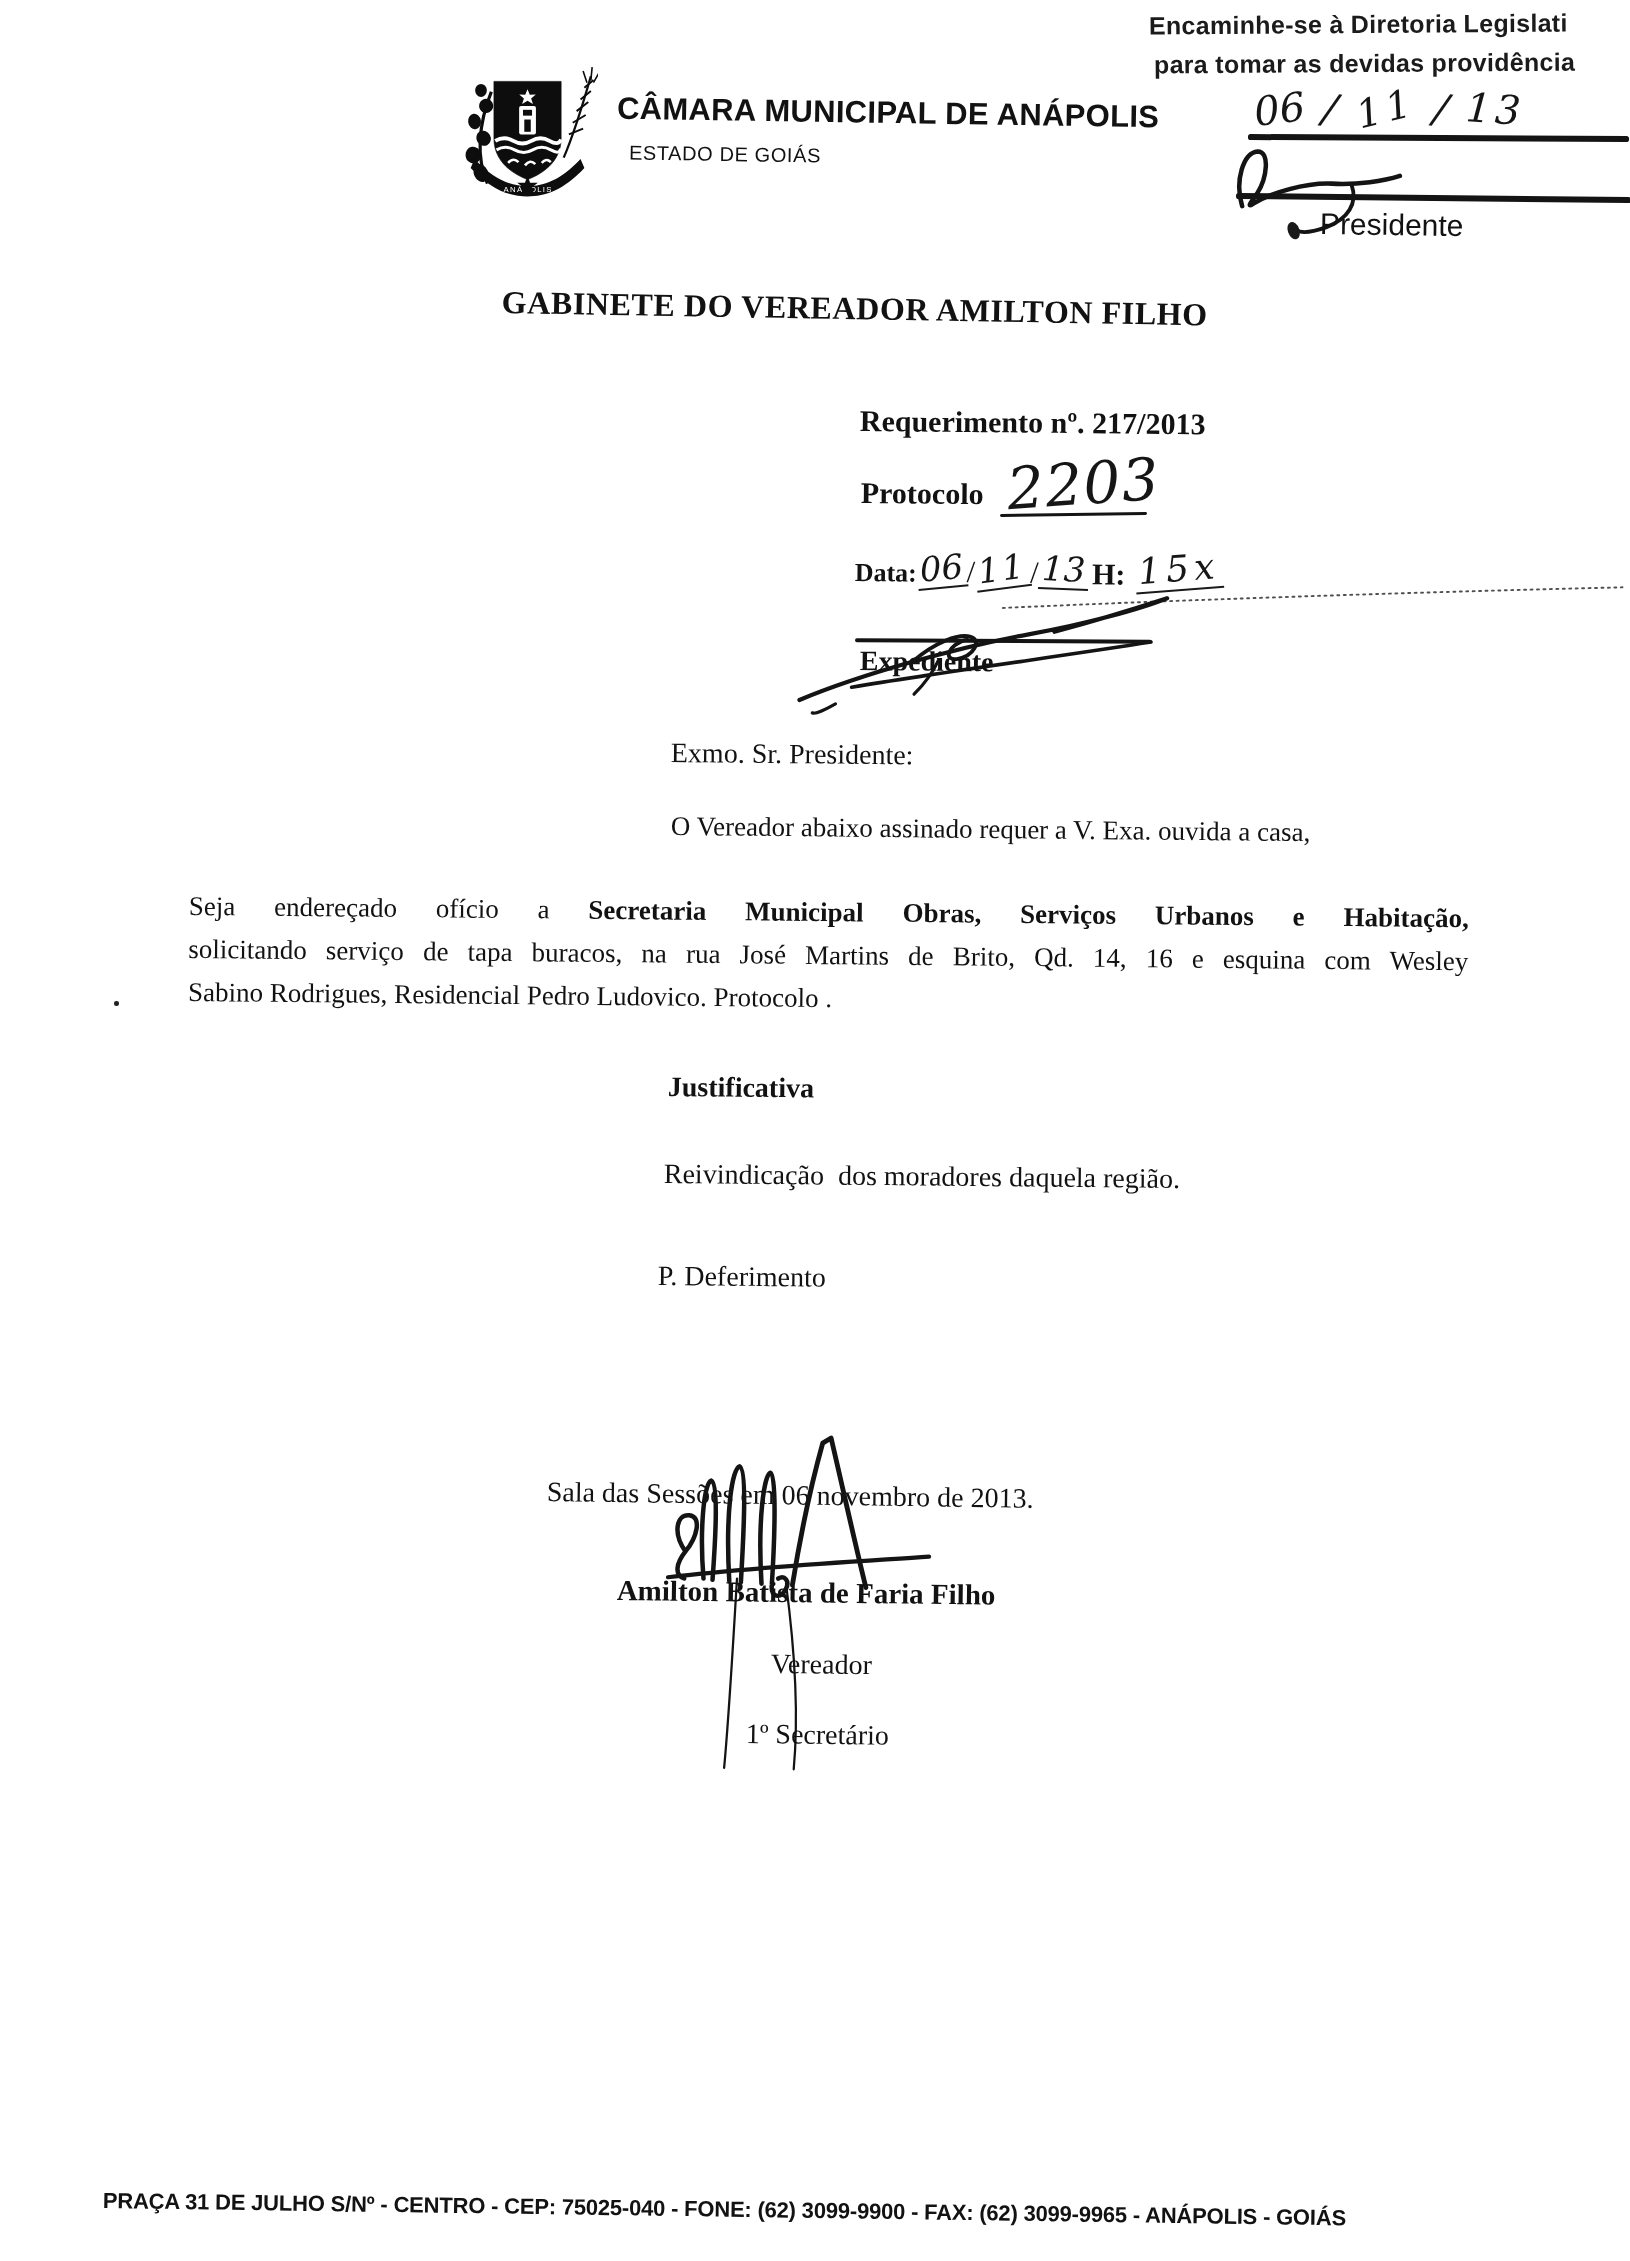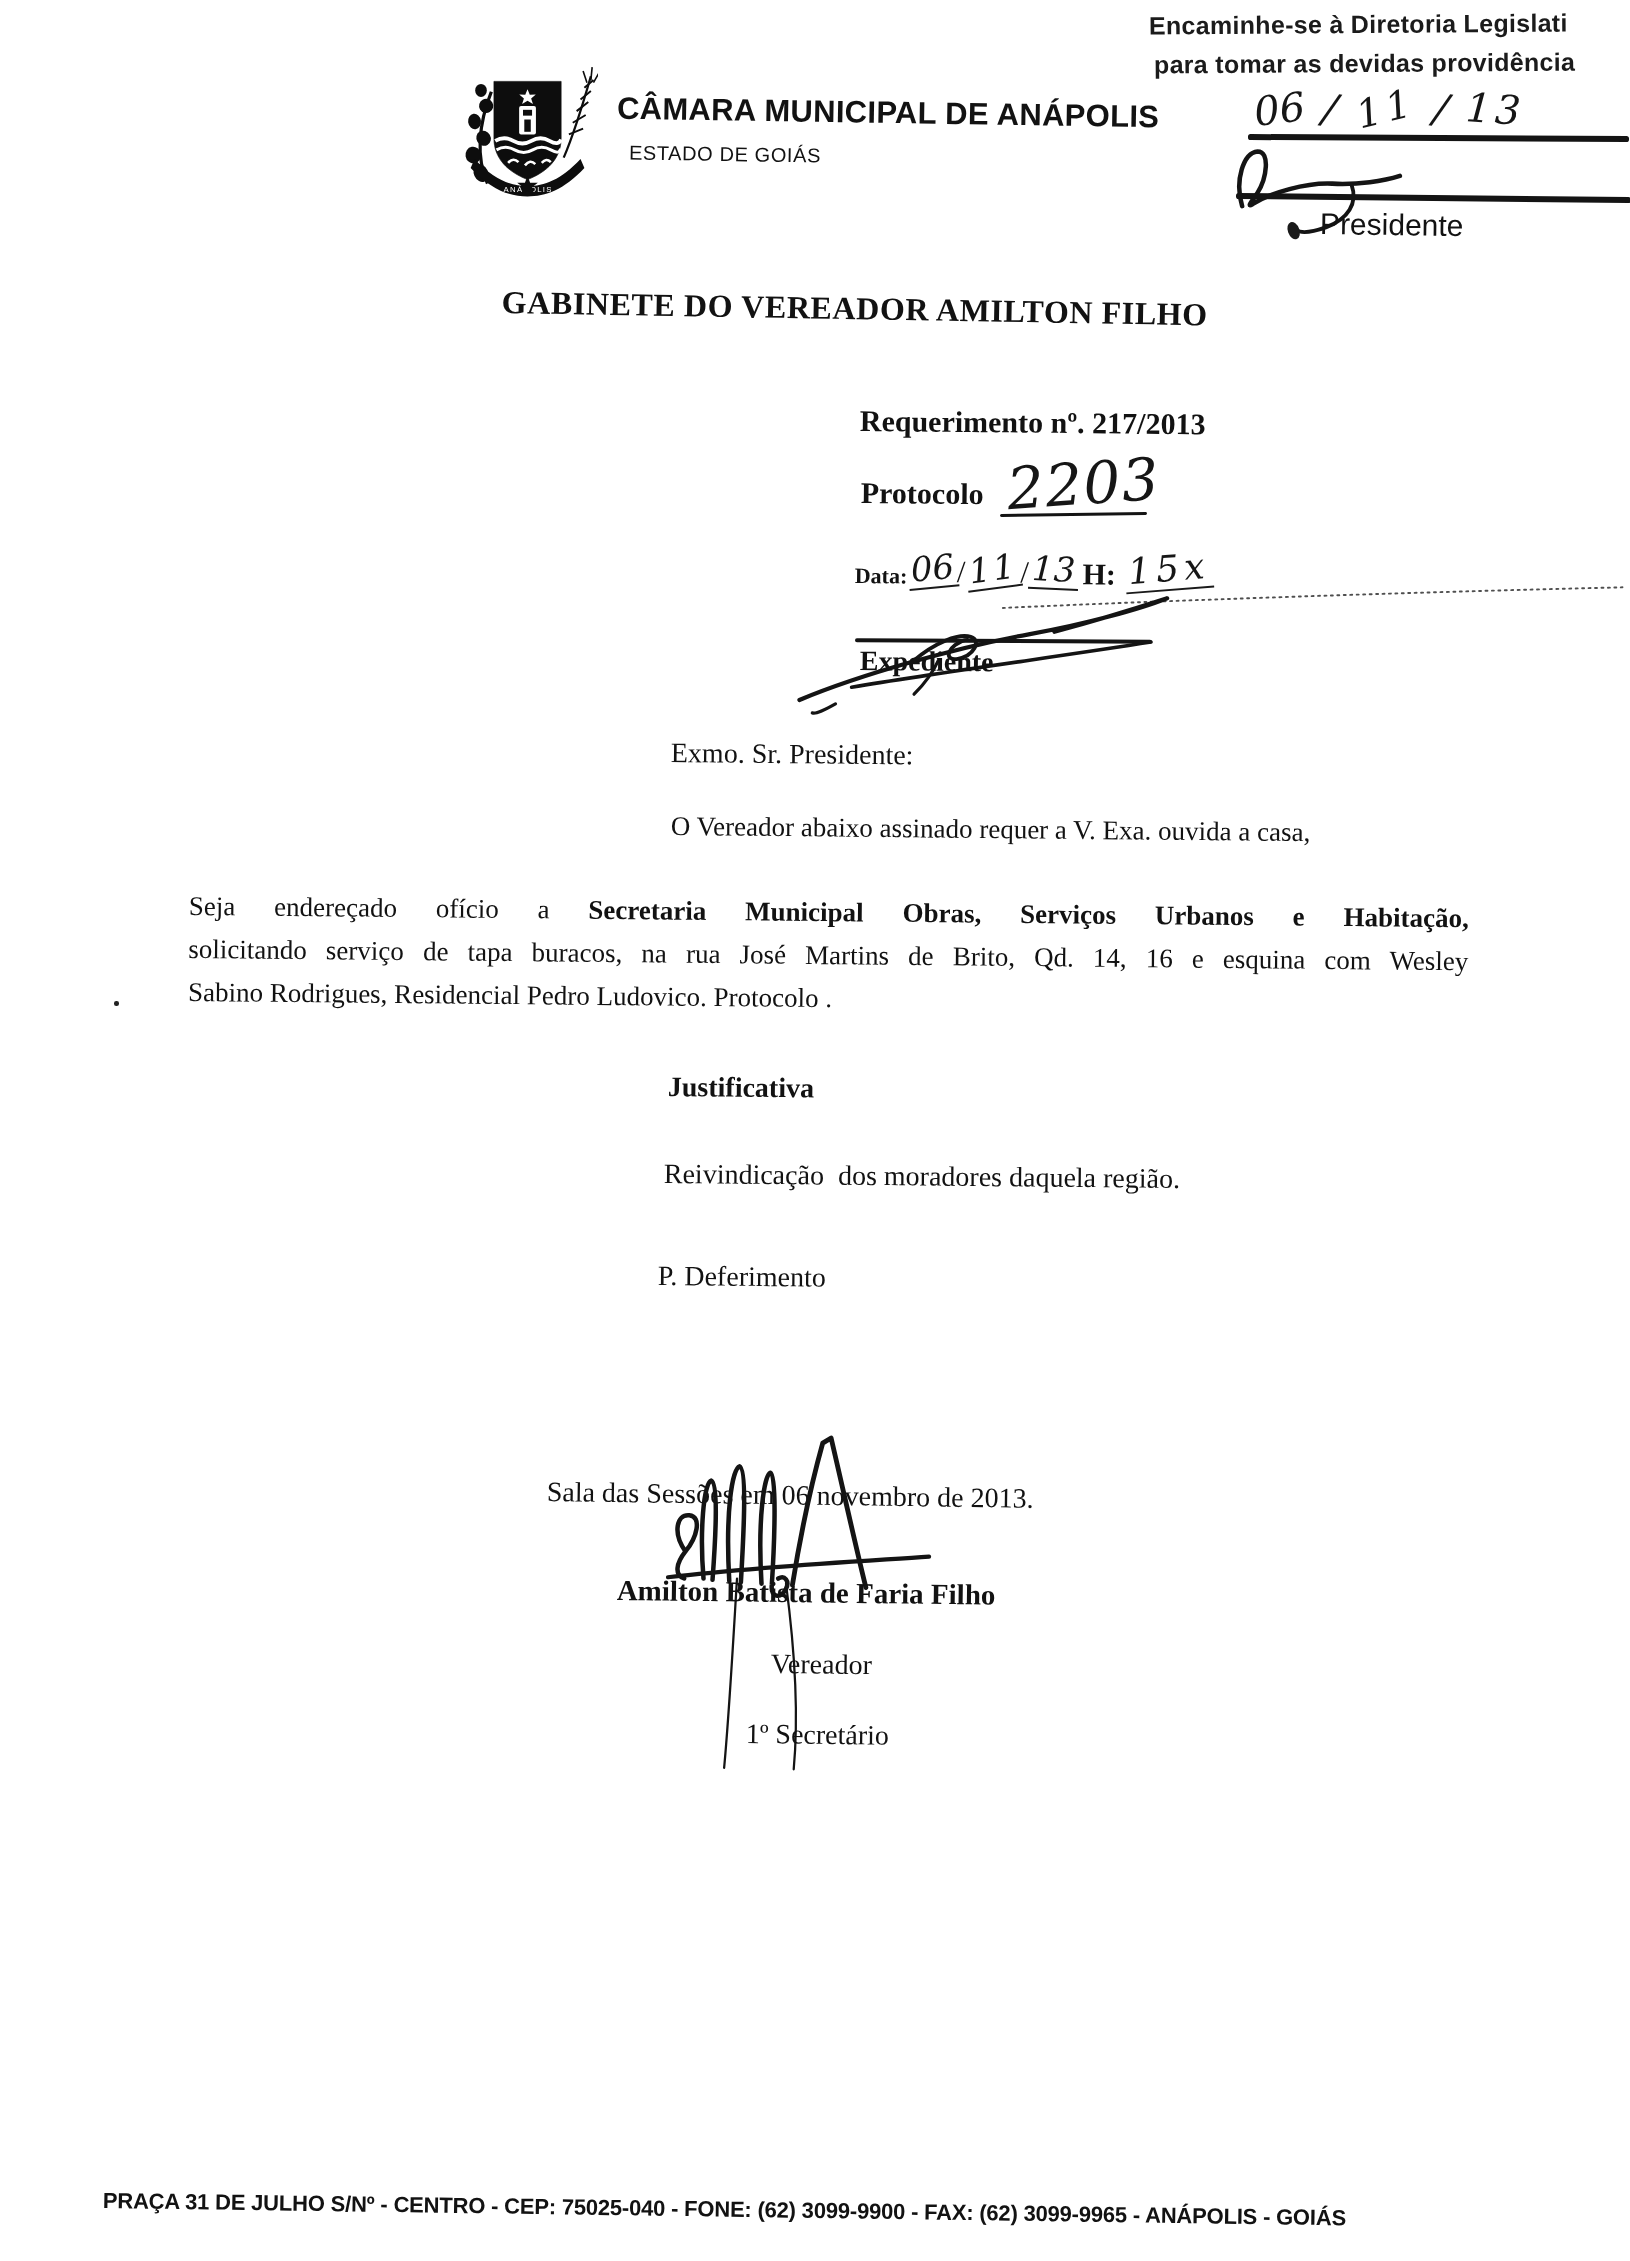--- a/index.html
+++ b/index.html
@@ -95,21 +95,21 @@
 
   <div class="abs serif b sk nowrap" style="left:502px;top:284px;font-size:32px;letter-spacing:0.6px;transform:rotate(1.0deg);">GABINETE DO VEREADOR AMILTON FILHO</div>
 
   <div class="abs serif b sk nowrap" style="left:860px;top:404px;font-size:30px;">Requerimento nº. 217/2013</div>
 
   <div class="abs serif b sk nowrap" style="left:861px;top:476px;font-size:30px;">Protocolo</div>
   <div class="abs hw" style="left:1007px;top:455px;font-size:58px;letter-spacing:1.3px;transform:rotate(-4deg);">2203</div>
   <div class="rule" style="left:1000px;top:513px;width:147px;height:3.2px;transform:rotate(-0.8deg);"></div>
 
   <div class="abs sk" style="left:855px;top:548px;display:flex;align-items:flex-end;white-space:nowrap;">
-    <span class="serif b" style="font-size:22px;line-height:1.1;">Data:</span>
+    <span class="serif b" style="font-size:26px;line-height:1.1;">Data:</span>
     <span class="hw hw-u" style="font-size:34px;transform:rotate(-6deg);">06</span>
     <span class="serif" style="font-size:31px;line-height:1.05;">/</span>
     <span class="hw hw-u" style="font-size:34px;transform:rotate(-8deg);letter-spacing:2.6px;">11</span>
     <span class="serif" style="font-size:31px;line-height:1.05;">/</span>
     <span class="hw hw-u" style="font-size:34px;transform:rotate(2deg);">13</span>
     <span class="serif b" style="font-size:30px;line-height:1.1;margin-left:3.9px;">H:</span>
     <span class="hw hw-u" style="font-size:36px;transform:rotate(-5deg);letter-spacing:5.2px;margin-left:9px;">15x</span>
   </div>
 
   <svg class="abs sig" style="left:790px;top:568px;" width="838" height="161" viewBox="0 0 1300 250">

